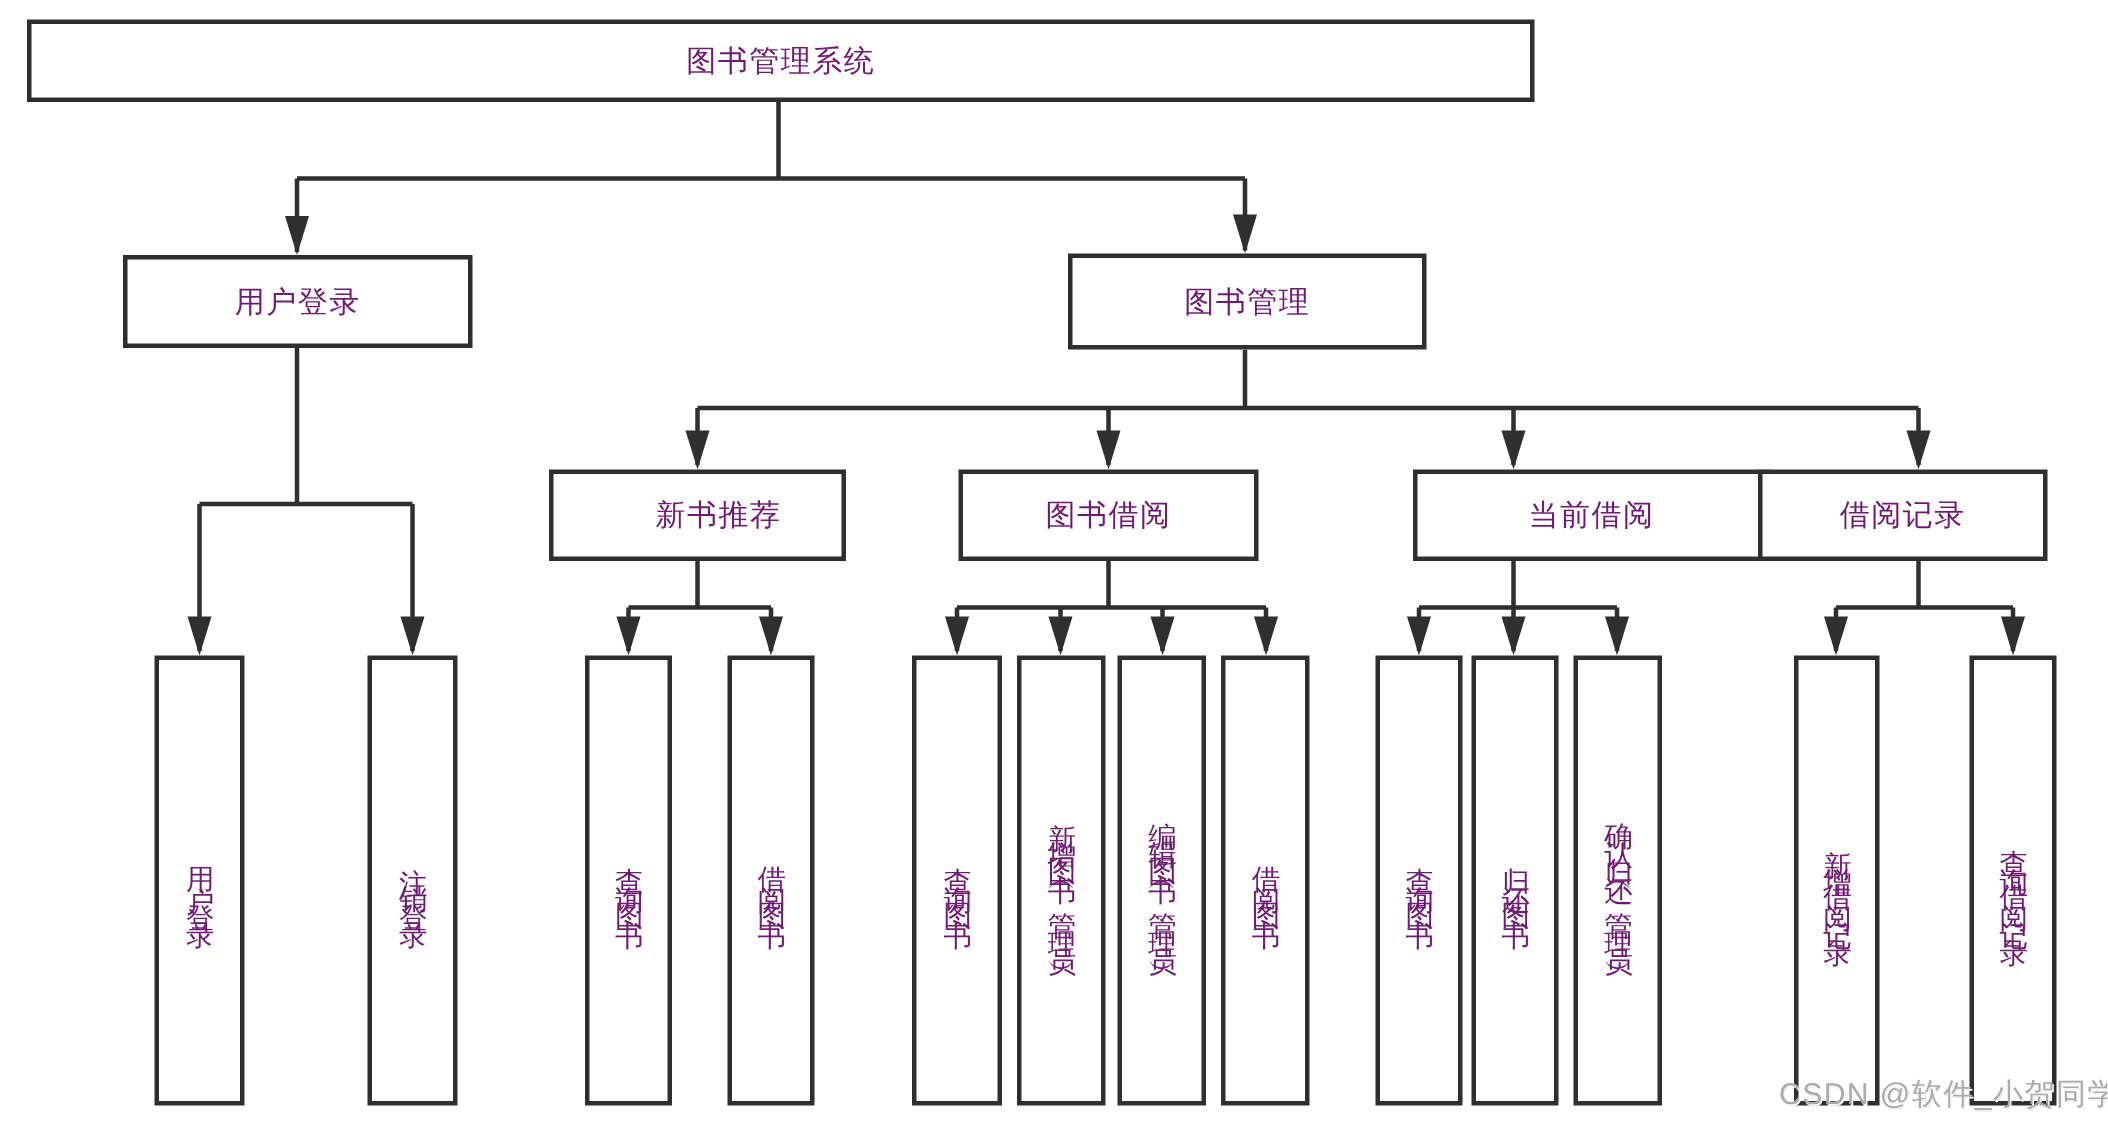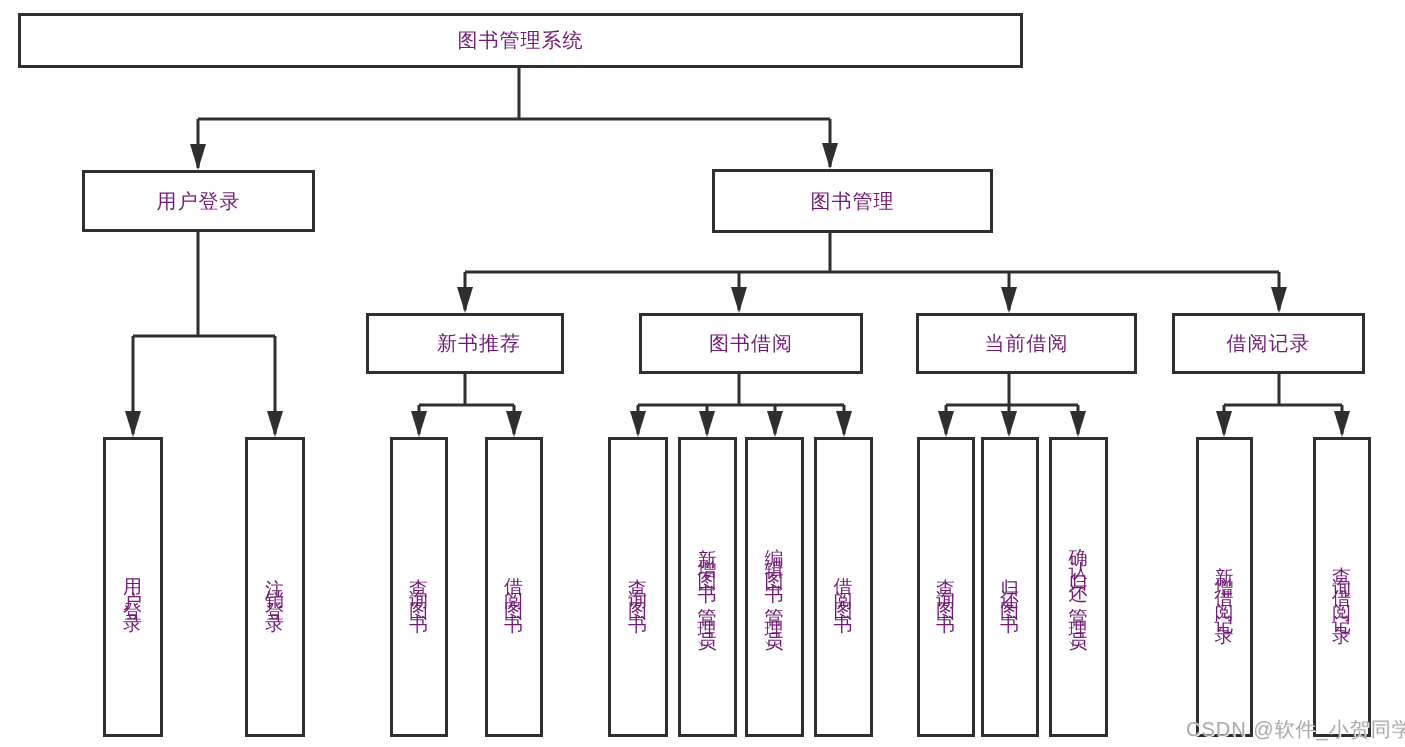--- a/index.html
+++ b/index.html
@@ -45,26 +45,26 @@
     text-orientation: mixed;
     letter-spacing: 12px;
     line-height: 1;
     font-size: 19px;
     white-space: nowrap;
   }
   
   .n-root   { left: 18px;  top: 13px;  width: 1005px; height: 55px; }
   
   .n-l2a    { left: 82px;  top: 170px; width: 233px;  height: 62px; }
-  .n-l2b    { left: 712px; top: 169px; width: 281px;  height: 64px; }
+  .n-l2b    { left: 712px; top: 169px; width: 239px;  height: 64px; }
   
   .n-l3     { top: 313px;  height: 61px; }
   .n-l3a    { left: 366px;  width: 198px; padding-left: 28px; }
-  .n-l3b    { left: 639px;  width: 224px; }
-  .n-l3c    { left: 916px;  width: 221px; }
+  .n-l3b    { left: 639px;  width: 200px; }
+  .n-l3c    { left: 942px;  width: 238px; }
   .n-l3d    { left: 1172px; width: 193px; }
   
   .lf-ul0 { left: 103px;  width: 60px; }
   .lf-ul1 { left: 245px;  width: 60px; }
   .lf-nb0 { left: 390px;  width: 58px; }
   .lf-nb1 { left: 485px;  width: 58px; }
   .lf-bb0 { left: 608px;  width: 60px; }
   .lf-bb1 { left: 678px;  width: 59px; }
   .lf-bb2 { left: 745px;  width: 59px; }
   .lf-bb3 { left: 814px;  width: 59px; }

